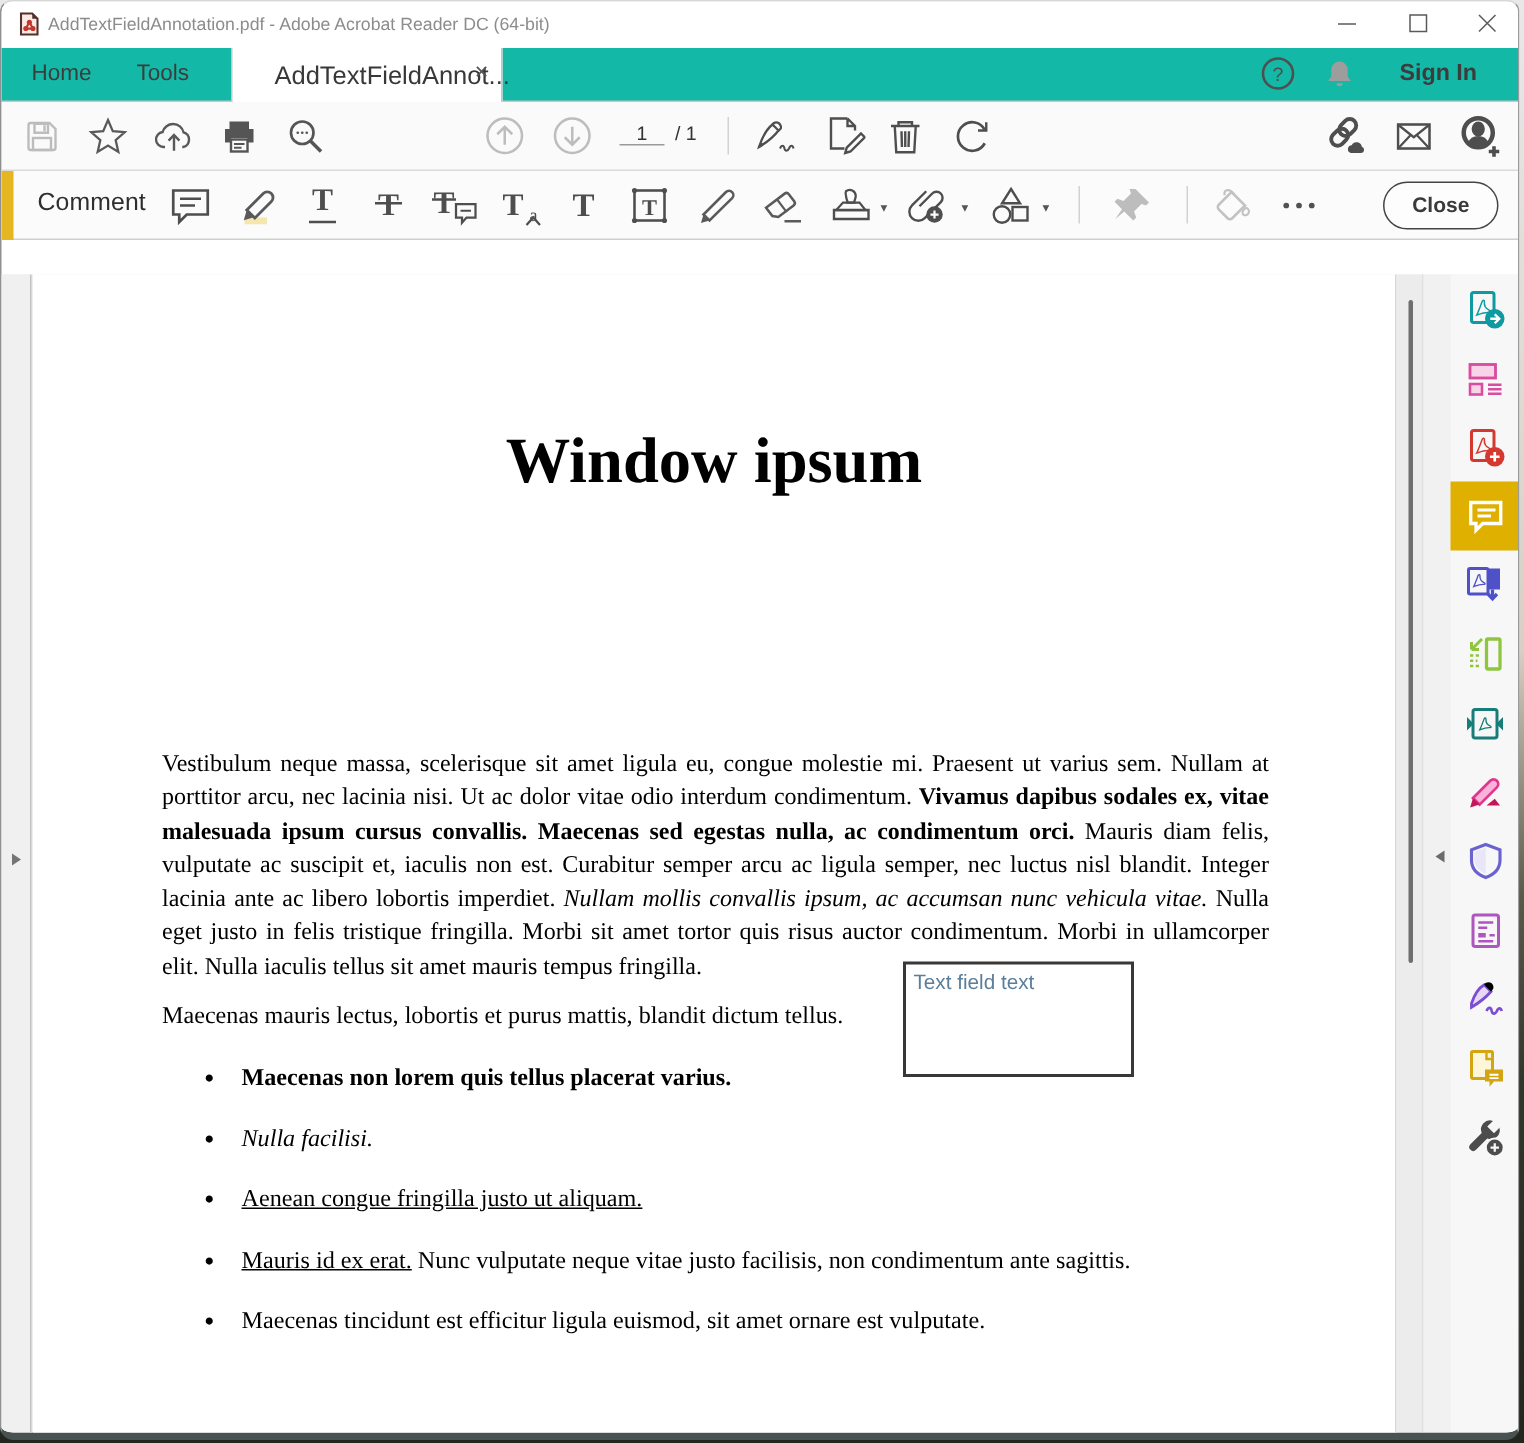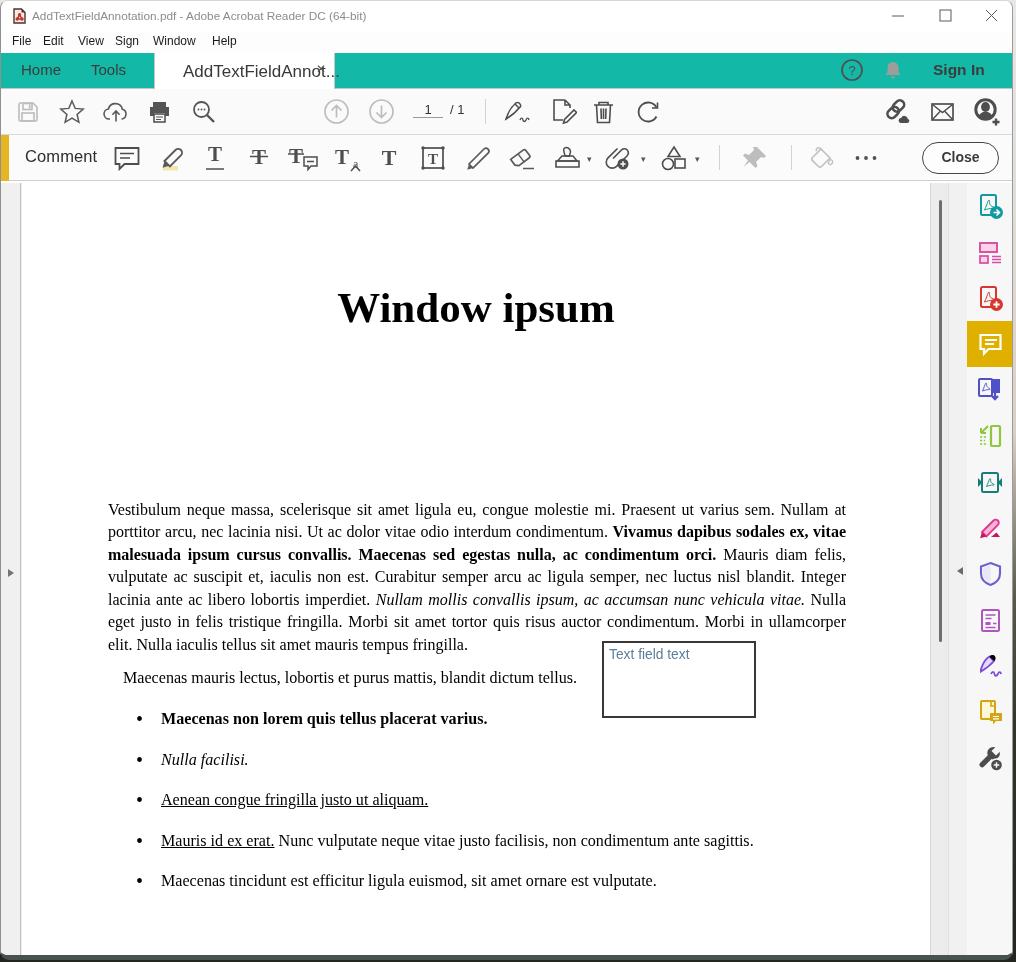--- a/index.html
+++ b/index.html
@@ -49,21 +49,21 @@
   .thumb { position:absolute; left:8px; top:17px; width:2.5px; height:442px; background:#6e6e6e; border-radius:2px; }
   .sidebar { position:absolute; left:966px; top:0; width:46px; height:100%; background:#f7f7f7; }
   .righttri { position:absolute; left:956px; top:384px; width:0; height:0; border-right:6px solid #6b6b6b; border-top:4px solid transparent; border-bottom:4px solid transparent; }
   .sideico { position:absolute; left:0; width:46px; height:46px; display:flex; align-items:center; justify-content:center; }
   .sideico.active { background:#dfb000; }
   
   .page { font-family:"Liberation Serif", serif; color:#000; }
   h1.doctitle { position:absolute; left:0; width:100%; top:103px; text-align:center; font-size:43px; font-weight:bold; line-height:1; }
   h2.dochead { position:absolute; left:53px; top:203px; font-size:27.6px; font-weight:bold; line-height:31px; white-space:nowrap; }
   .body1 { position:absolute; left:86px; top:316px; width:738px; font-size:16px; line-height:22.45px; text-align:justify; }
-  .body2 { position:absolute; left:86px; top:486px; width:738px; font-size:16.1px;margin-left:15px; }
+  .body2 { position:absolute; left:86px; top:486px; width:738px; font-size:16.1px; }
   ul.blist { position:absolute; left:114px; top:527px; width:717px; list-style:none; font-size:16.1px; }
   ul.blist li { position:relative; padding-left:25px; margin-bottom:22.6px; }
   ul.blist li:before { content:"•"; position:absolute; left:0; top:-2px; font-size:20px; }
   .tfbox { position:absolute; left:580px; top:458px; width:154px; height:77px; border:2px solid #383838; background:#fff; }
   .tfbox span { position:absolute; left:5px; top:4px; font-family:"Liberation Sans",sans-serif; font-size:13.8px; color:#5b7e9b; }
 </style>
 </head>
 <body>
 <div id="win">
 
@@ -83,28 +83,20 @@
         <line x1="1" y1="15" x2="13" y2="15" stroke="#5a5a5a" stroke-width="1"></line>
       </svg>
     <svg class="winbtn" style="left:937px" width="14" height="31">
         <rect x="2" y="9" width="11" height="11" fill="none" stroke="#5a5a5a" stroke-width="1"></rect>
       </svg>
     <svg class="winbtn" style="left:983px" width="14" height="31">
         <path d="M2 9 L13 20 M13 9 L2 20" stroke="#5a5a5a" stroke-width="1"></path>
       </svg>
   </div>
 
-  <div class="menubar">
-    <span style="left:11px">File</span>
-      <span style="left:42px">Edit</span>
-      <span style="left:77px">View</span>
-    <span style="left:114px">Sign</span>
-      <span style="left:152px">Window</span>
-      <span style="left:211px">Help</span>
-  </div>
 
   <div class="tabbar">
     <span class="home">Home</span>
       <span class="tools">Tools</span>
     <div class="activetab">
         <span class="ttl">AddTextFieldAnnot...</span>
         <span class="x">✕</span>
       </div>
     <svg class="tr-ico" style="left:839px" width="24" height="24" viewBox="0 0 24 24">
         <circle cx="12" cy="12" r="10" fill="none" stroke="#4f4f4f" stroke-width="1.7"></circle>

